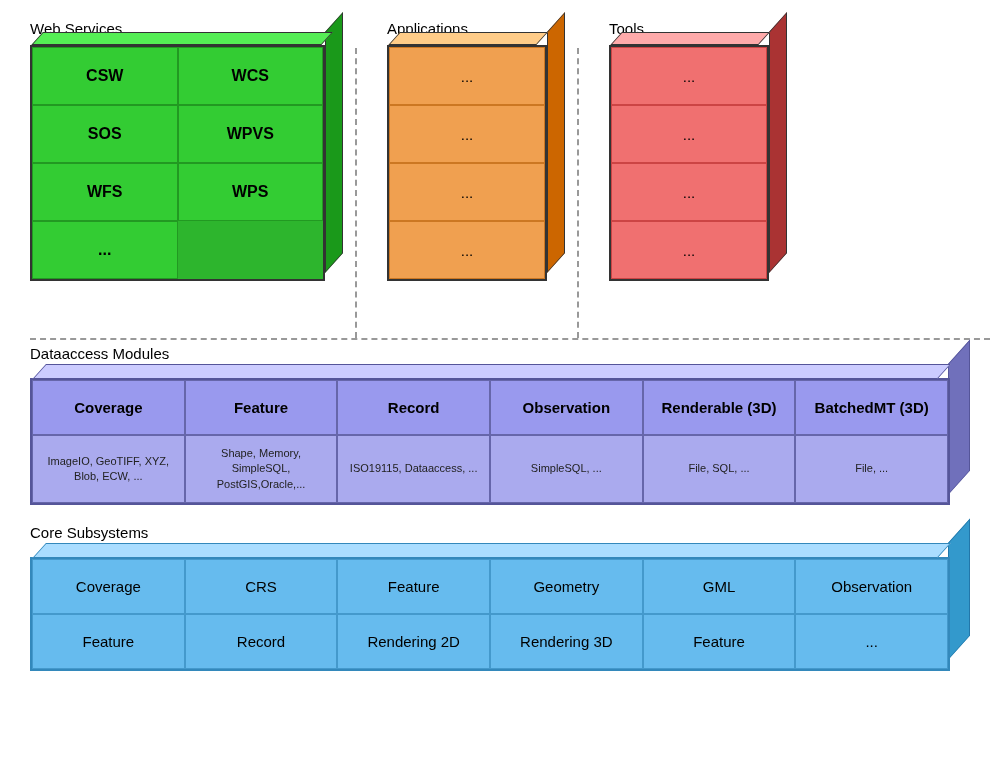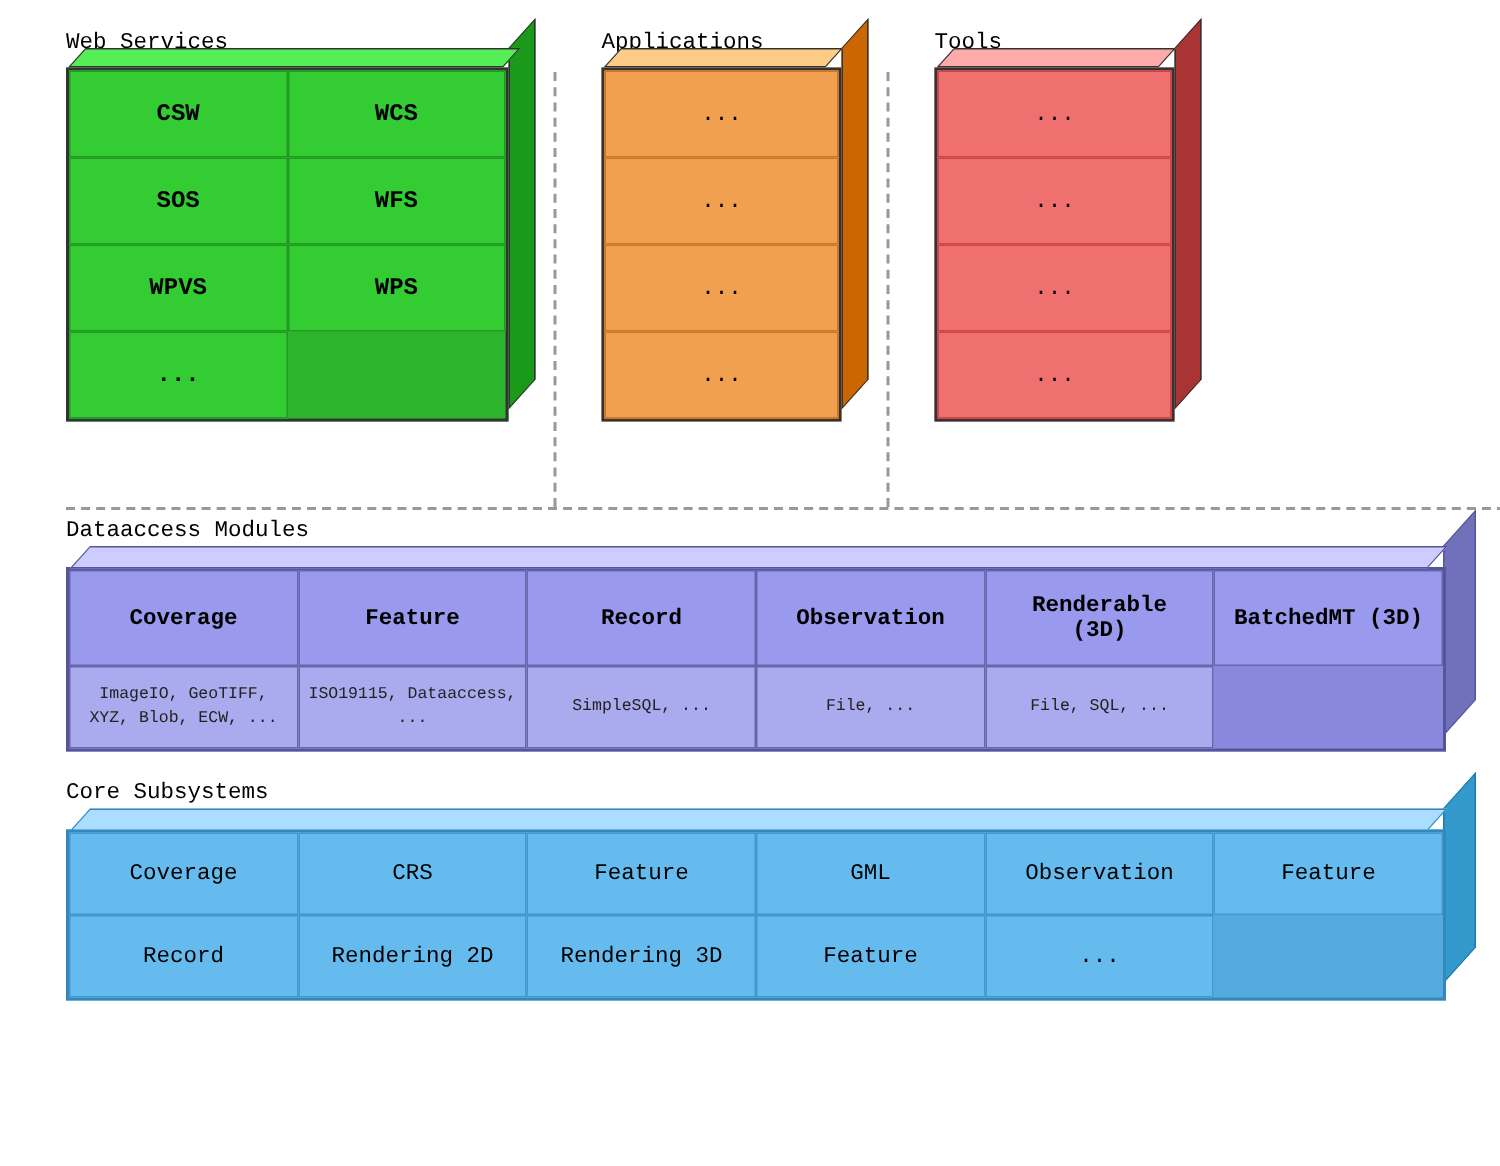--- a/index.html
+++ b/index.html
@@ -7,24 +7,23 @@
       background: #fff;
       font-family: Arial, sans-serif;
       font-size: 14px;
       width: 1000px;
       height: 777px;
       overflow: hidden;
       position: relative;
     }
 
     .main-container {
-      padding: 20px 44px;
+      padding: 20px 30px;
       display: flex;
       flex-direction: column;
-      font-family: Liberation Mono, monospace;
     }
 
     .section-label {
       font-size: 15px;
       margin-bottom: 8px;
       font-weight: normal;
     }
 
     .column-group {
       display: flex;
@@ -199,22 +198,22 @@
         <div class="cube-3d-wrapper">
 
           <div class="side-top" style="position:absolute;top:-13px;left:13px;height:13px;width:290px;background:#55ee55;border:1.5px solid #333;z-index:2;transform:skewX(-42deg);transform-origin:top left;"></div>
 
           <div style="position:absolute;top:-13px;right:-18px;width:18px;height:102%;background:#1a991a;border:1.5px solid #333;z-index:0;transform:skewY(-48deg);transform-origin:top left;"></div>
           <div class="front" style="position:relative;z-index:1;">
             <div style="display:grid;grid-template-columns:1fr 1fr;background:#2db52d;border:2px solid #333;width:295px;">
               <div class="green-cell">CSW</div>
               <div class="green-cell">WCS</div>
               <div class="green-cell">SOS</div>
+              <div class="green-cell">WPVS</div>
               <div class="green-cell">WFS</div>
-              <div class="green-cell">WPVS</div>
               <div class="green-cell">WPS</div>
               <div class="green-cell">...</div>
             </div>
           </div>
         </div>
       </div>
 
       <div class="dashed-v"></div>
 
       <div class="column-group">
@@ -267,42 +266,46 @@
         <div class="module-grid">
           <div class="module-cell-header">Coverage</div>
           <div class="module-cell-header">Feature</div>
           <div class="module-cell-header">Record</div>
           <div class="module-cell-header">Observation</div>
           <div class="module-cell-header">Renderable (3D)</div>
           <div class="module-cell-header">BatchedMT (3D)</div>
           <div class="module-cell-sub">ImageIO, GeoTIFF,
 XYZ, Blob,
 ECW, ...</div>
+          <div class="module-cell-sub">Shape, Memory,
+SimpleSQL,
+PostGIS,Oracle,...</div>
           <div class="module-cell-sub">ISO19115, Dataaccess,
 ...</div>
           <div class="module-cell-sub">SimpleSQL, ...</div>
+          <div class="module-cell-sub">File, SQL, ...</div>
           <div class="module-cell-sub">File, ...</div>
-          <div class="module-cell-sub">File, SQL, ...</div>
         </div>
       </div>
     </div>
   </div>
 
   <div class="core-section">
     <div class="section-label">Core Subsystems</div>
     <div style="position:relative;display:inline-block;margin-top:8px;">
       
       <div style="position:absolute;top:-14px;left:16px;height:15px;width:905px;background:#aaddff;border:1.5px solid #3388bb;z-index:2;transform:skewX(-42deg);transform-origin:top left;"></div>
       
       <div style="position:absolute;top:-14px;right:-20px;width:22px;height:103%;background:#3399cc;border:1.5px solid #2277aa;z-index:0;transform:skewY(-48deg);transform-origin:top left;"></div>
       <div class="core-front">
         <div class="core-grid">
           <div class="core-cell">Coverage</div>
           <div class="core-cell">CRS</div>
           <div class="core-cell">Feature</div>
+          <div class="core-cell">Geometry</div>
           <div class="core-cell">GML</div>
           <div class="core-cell">Observation</div>
           <div class="core-cell">Feature</div>
           <div class="core-cell">Record</div>
           <div class="core-cell">Rendering 2D</div>
           <div class="core-cell">Rendering 3D</div>
           <div class="core-cell">Feature</div>
           <div class="core-cell">...</div>
         </div>
       </div>

